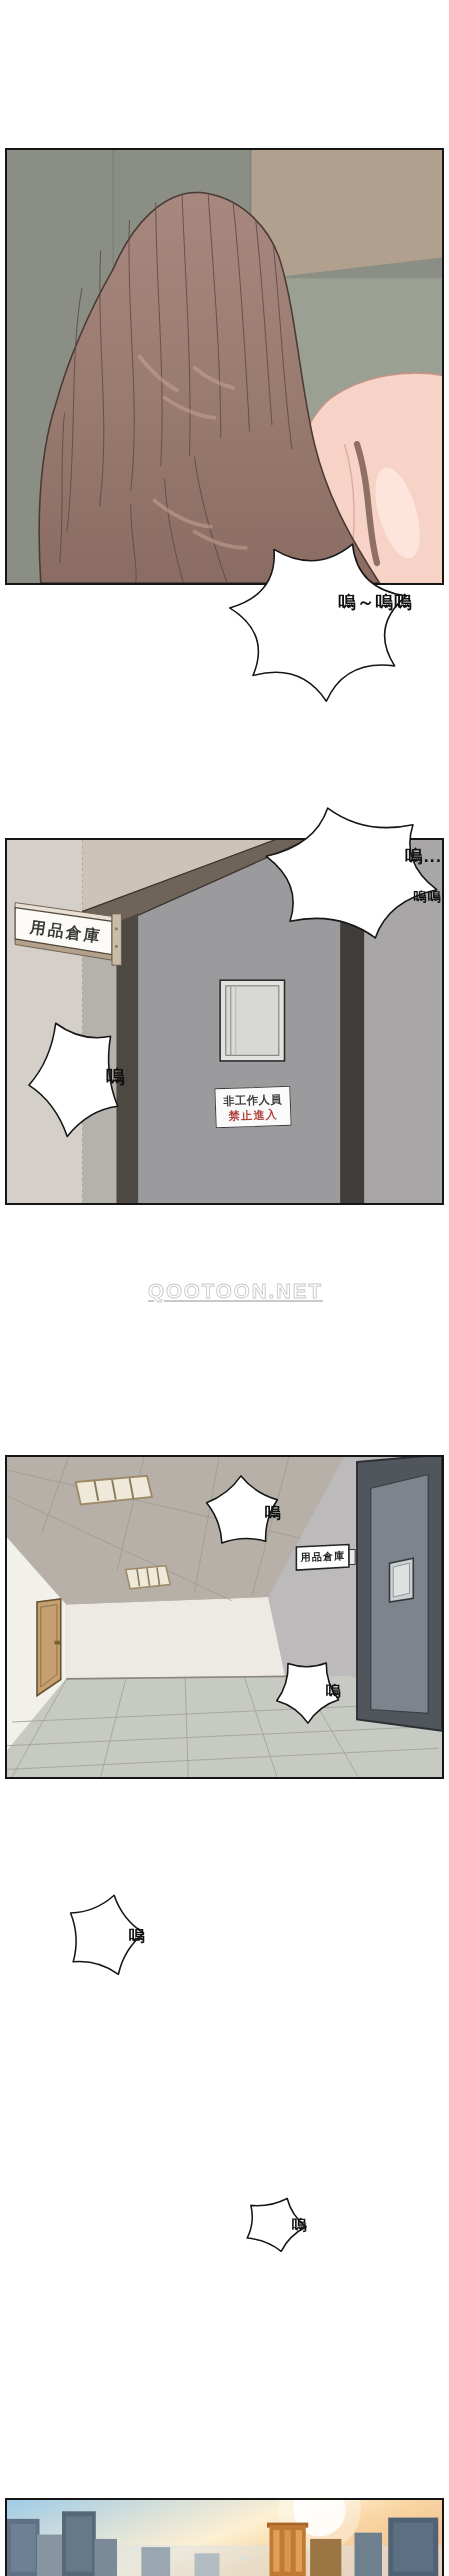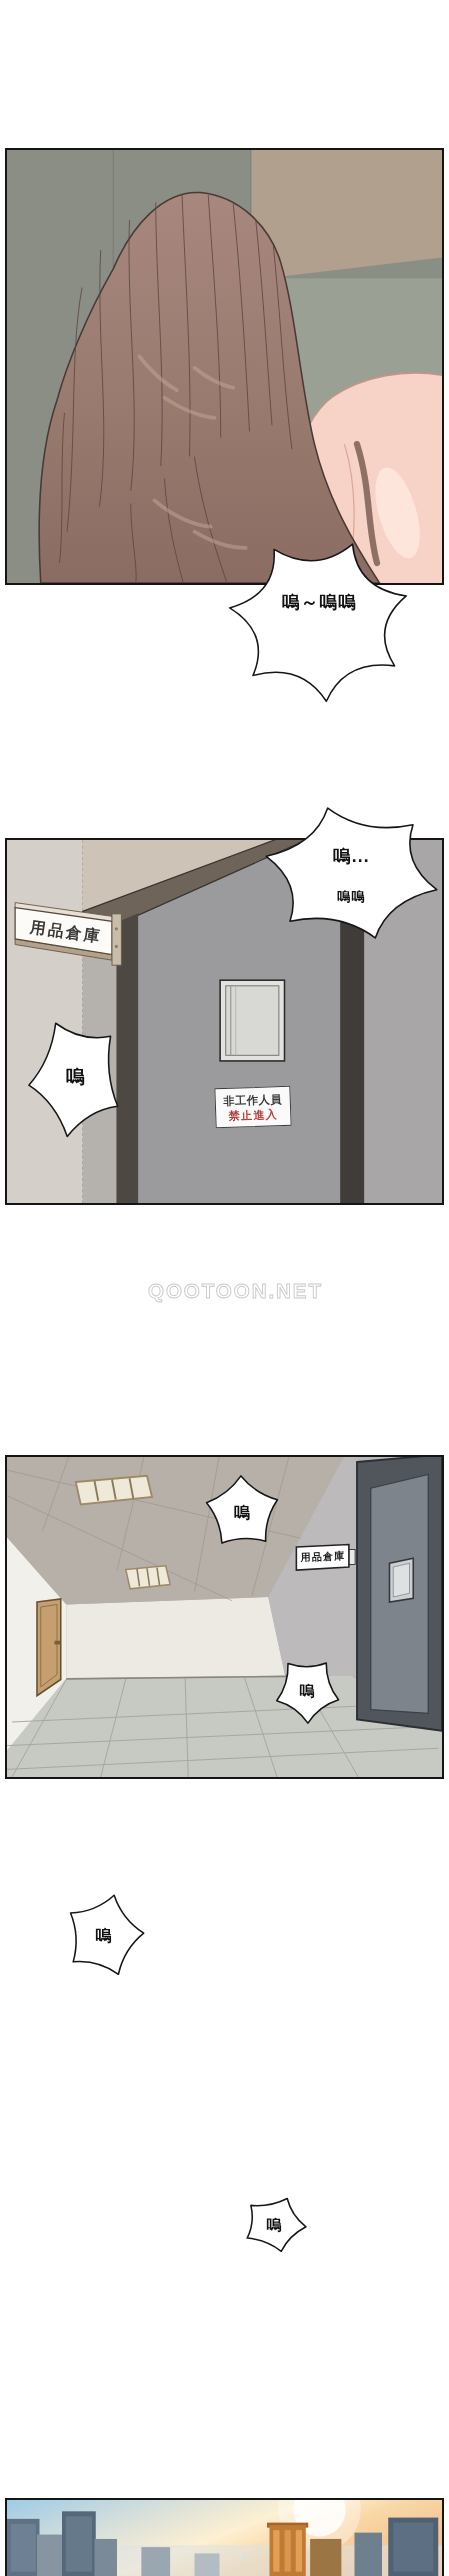--- a/index.html
+++ b/index.html
@@ -4,35 +4,35 @@
 <style>
   html,body{margin:0;padding:0;background:#ffffff;}
   #page{position:relative;width:449px;height:2576px;background:#ffffff;overflow:hidden;
         font-family:"Liberation Sans","DejaVu Sans",sans-serif;}
   .panel{position:absolute;box-sizing:border-box;border:2.5px solid #151515;background:#fff;overflow:hidden;}
   .panel svg{display:block;width:100%;height:100%;}
   #panel4{border-bottom:none;}
   .bubble{position:absolute;}
   .bubble svg{position:absolute;left:0;top:0;width:100%;height:100%;overflow:visible;}
   .bubble path{fill:#ffffff;stroke:#161616;stroke-width:2.5;stroke-linejoin:round;}
-  .btext{position:absolute;left:0;width:100%;text-align:center;transform:translateY(-50%);
+  .btext{position:absolute;left:0;width:100%;text-align:right;transform:translateY(-50%);
          font-weight:600;color:#111;letter-spacing:1.2px;white-space:nowrap;line-height:1;}
   .overlay-text{position:absolute;white-space:nowrap;font-weight:700;}
   #plaque2-text{left:18.7px;top:922px;width:94px;text-align:center;font-size:15.6px;letter-spacing:2.5px;
                 color:#3a3a3a;transform:rotate(8deg);}
   #plaque3-text{left:295px;top:1550px;width:56px;text-align:center;font-size:10px;letter-spacing:1.2px;
                 color:#1f1f1f;transform:rotate(-2deg);}
   #warnsign{position:absolute;left:215px;top:1087px;width:76px;box-sizing:border-box;
             background:#fbfafa;border:1.2px solid #3c3c3c;transform:rotate(-2deg);
             padding:3.7px 1.2px;text-align:center;}
   #warnsign .l1{font-size:11.2px;font-weight:700;color:#3b3b3b;letter-spacing:0.6px;line-height:16px;}
   #warnsign .l2{font-size:11.2px;font-weight:700;color:#b0413e;letter-spacing:1.2px;line-height:15px;}
   #watermark{position:absolute;left:148px;top:1279px;width:165px;text-align:left;
              font-size:20.6px;font-weight:800;letter-spacing:1.9px;color:#ffffff;
-             -webkit-text-stroke:0.9px #c9c9c9;text-stroke:0.9px #c9c9c9;}
+             -webkit-text-stroke:0.9px #c9c9c9;text-stroke:0.9px #c9c9c9;text-decoration:underline;}
 </style>
 </head>
 <body>
 
 <div id="page">
 
   <div id="panel1" class="panel" style="left:5px;top:148px;width:439px;height:437px;">
     <svg viewBox="0 0 696 692" preserveAspectRatio="none">
       <defs>
         <linearGradient id="hairGrad" x1="0" y1="0" x2="0" y2="1">

